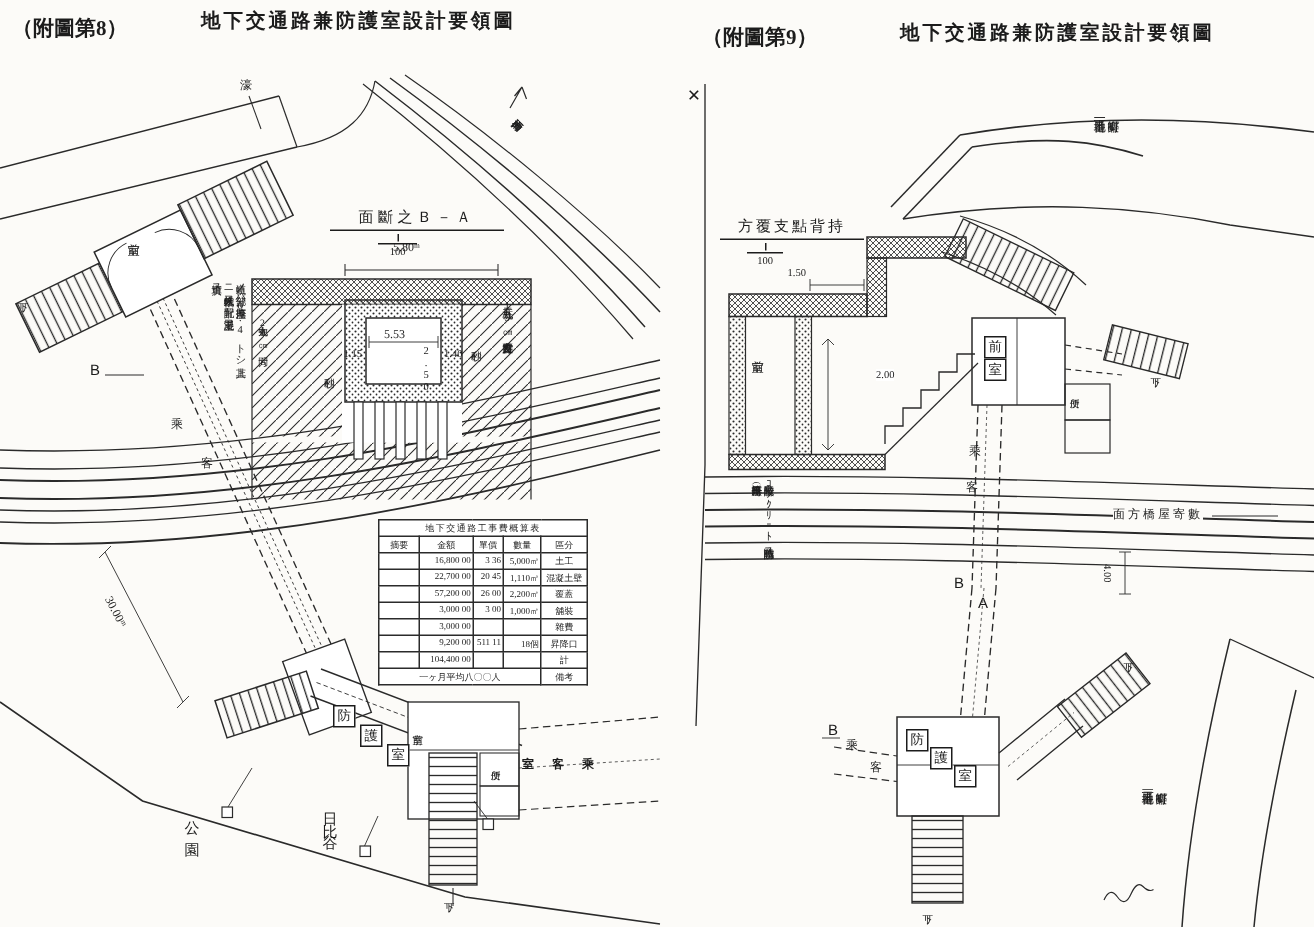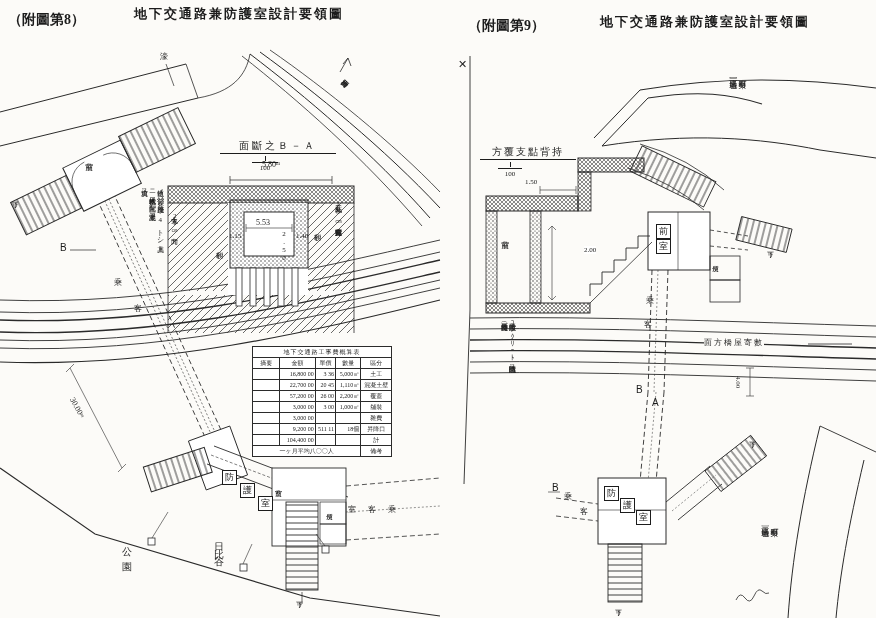--- a/index.html
+++ b/index.html
@@ -240,21 +240,21 @@
 
 <div class="lbl sm" style="left:114px;top:278px;">乘</div>
 <div class="lbl sm" style="left:134px;top:304px;">客</div>
 <div class="lbl dim" style="left:76px;top:396px;transform:rotate(62deg);transform-origin:top left;">30.00ᵐ</div>
 
 <div class="boxchar" style="left:222px;top:470px;">防</div>
 <div class="boxchar" style="left:240px;top:483px;">護</div>
 <div class="boxchar" style="left:258px;top:496px;">室</div>
 
 <div class="lbl v xs" style="left:274px;top:484px;height:24px;">前室</div>
-<div class="lbl sm" style="left:348px;top:505px;letter-spacing:12px;">室客乘</div>
+<div class="lbl sm" style="left:348px;top:505px;letter-spacing:12px;font-weight:bold;">室客乘</div>
 <div class="lbl v" style="left:326px;top:508px;height:22px;font-size:6.5px;">便所</div>
 <div class="lbl v xs" style="left:295px;top:596px;height:22px;">下リ</div>
 
 <div class="lbl v" style="left:121px;top:538px;height:78px;font-size:10px;letter-spacing:16px;">公園</div>
 <div class="lbl v" style="left:213px;top:534px;height:78px;font-size:10px;letter-spacing:7px;">日比谷</div>
 
 <table class="ctable">
   <tbody>
   <tr>
           <td class="ct-title" colspan="5">地下交通路工事費概算表</td>
@@ -340,21 +340,21 @@
 
 <div class="lbl v sm" style="left:728px;top:74px;height:106px;">
   <span class="vcol">有樂町</span>
   <span class="vcol">一丁目一番地</span>
 </div>
 <div class="lbl v sm" style="left:760px;top:522px;height:106px;">
   <span class="vcol">有樂町</span>
   <span class="vcol">一丁目二番地</span>
 </div>
 
-<div class="lbl sm" style="left:704px;top:338px;background:#fcfbf8;letter-spacing:2px;">面方橋屋寄數</div>
+<div class="lbl sm" style="left:742px;top:338px;background:#fcfbf8;letter-spacing:2px;">面方橋屋寄數</div>
 <div class="lbl xs" style="left:742px;top:376px;transform:rotate(90deg);transform-origin:top left;">4.00</div>
 
 <div class="lbl marker" style="left:552px;top:482px;">B</div>
 <div class="lbl marker" style="left:636px;top:384px;">B</div>
 <div class="lbl marker" style="left:652px;top:397px;">A</div>
 
 <div class="boxchar" style="left:656px;top:224px;">前</div>
 <div class="boxchar" style="left:656px;top:239px;">室</div>
 <div class="lbl v" style="left:712px;top:260px;height:22px;font-size:6.5px;">便所</div>
 

